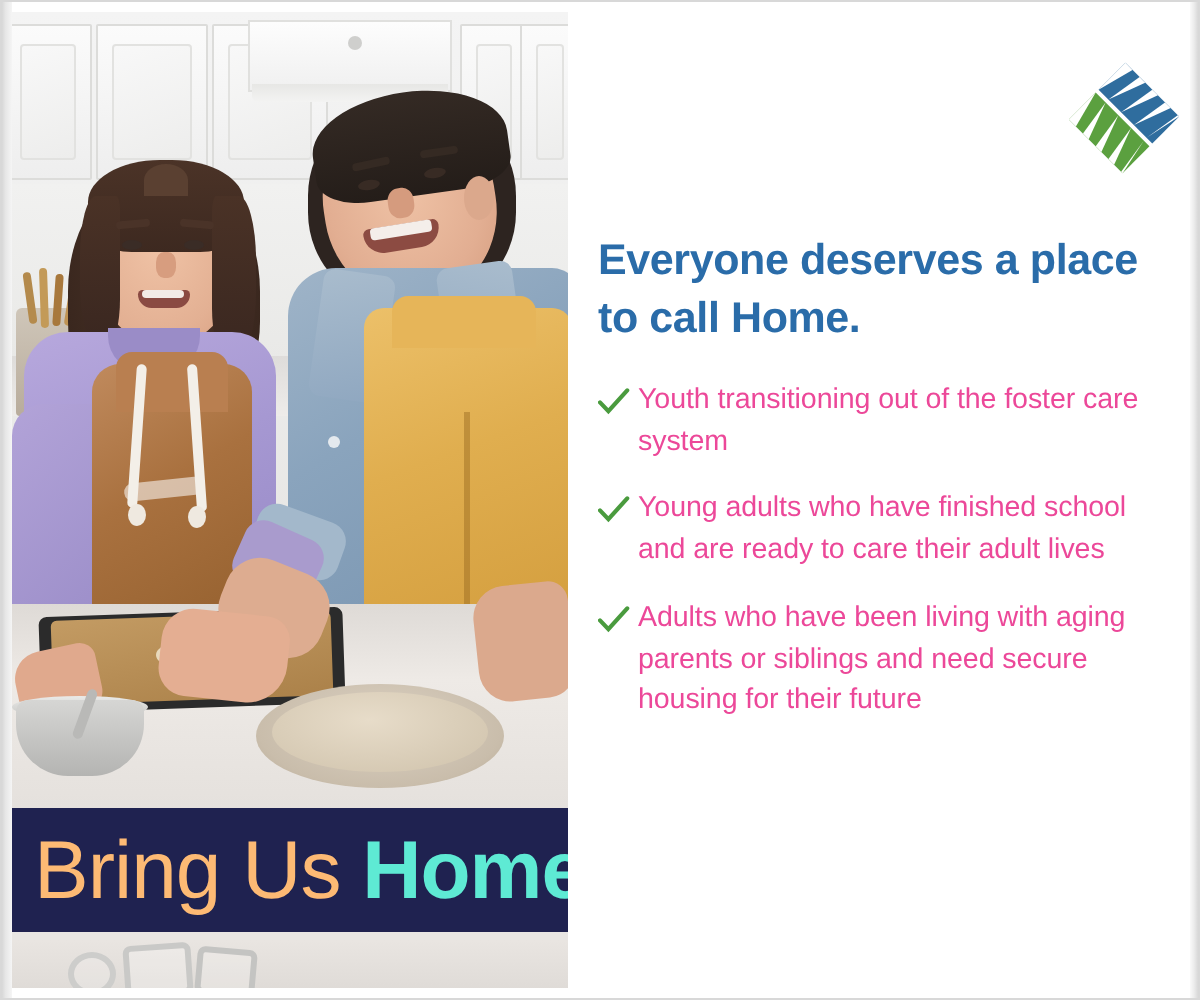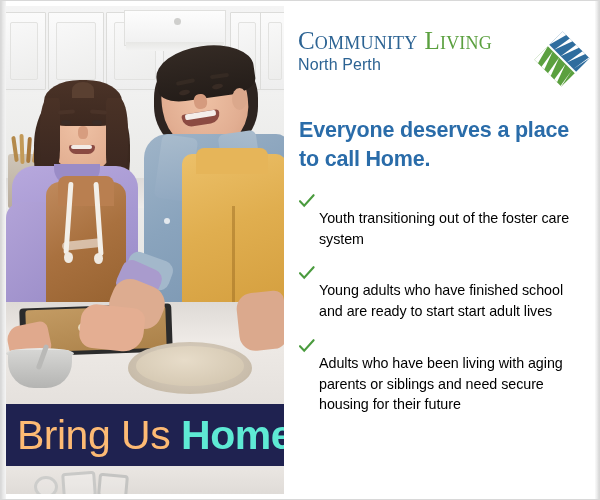--- a/index.html
+++ b/index.html
@@ -460,25 +460,24 @@
     align-items:flex-start;
     margin-bottom:13px;
   }
   .bullet-check {
     flex:0 0 20px;
     width:20px;
     padding-top:4px;
     line-height:1;
   }
   .bullet-text {
-    color:#000000;
+    color:#ec4899;
     font-size:14.3px;
     line-height:1.45;
     letter-spacing:-0.05px;
-    margin-top:18px;
   }
 </style>
 </head>
 <body>
 
 <div id="card">
 
   <div id="photo-col">
 
     <div class="ph" id="kitchen-wall">
@@ -578,24 +577,20 @@
     <div class="ph" id="cutter-2"></div>
   </div>
 
   <div id="banner">
     <div id="banner-text"><span class="banner-w">Bring Us </span><span class="banner-g">Home</span></div>
   </div>
 
   <div id="right-panel">
 
     <div id="logo">
-      <div id="logo-wordmark">
-        <div id="logo-line1"><span id="logo-community">Community</span><span style="display:inline-block;width:7px"></span><span id="logo-living">Living</span></div>
-        <div id="logo-line2">North Perth</div>
-      </div>
       <div id="logo-mark">
         <svg width="56" height="62" viewBox="0 0 56 62" aria-hidden="true">
           <g transform="rotate(45 28 31)">
 
             <polygon points="8,10 48,10 48,31 8,31" fill="#ffffff"></polygon>
             <polygon points="9,11 47,11 47,30 9,30" fill="#2f6d9e"></polygon>
             <g fill="#ffffff">
               <polygon points="9,11 14,11 9,30"></polygon>
               <polygon points="19,11 23,11 16,30"></polygon>
               <polygon points="28,11 32,11 25,30"></polygon>
@@ -626,21 +621,21 @@
           </svg>
         </span>
         <span class="bullet-text">Youth transitioning out of the foster care system</span>
       </div>
       <div class="bullet">
         <span class="bullet-check">
           <svg width="16" height="14" viewBox="0 0 16 14" aria-hidden="true">
             <path d="M1 7.2 L5.2 11.6 L14.6 1.2" fill="none" stroke="#4a9b3e" stroke-width="2.1" stroke-linecap="round"></path>
           </svg>
         </span>
-        <span class="bullet-text">Young adults who have finished school and are ready to start start adult lives</span>
+        <span class="bullet-text">Young adults who have finished school and are ready to care their adult lives</span>
       </div>
       <div class="bullet">
         <span class="bullet-check">
           <svg width="16" height="14" viewBox="0 0 16 14" aria-hidden="true">
             <path d="M1 7.2 L5.2 11.6 L14.6 1.2" fill="none" stroke="#4a9b3e" stroke-width="2.1" stroke-linecap="round"></path>
           </svg>
         </span>
         <span class="bullet-text">Adults who have been living with aging parents or siblings and need secure housing for their future</span>
       </div>
     </div>

